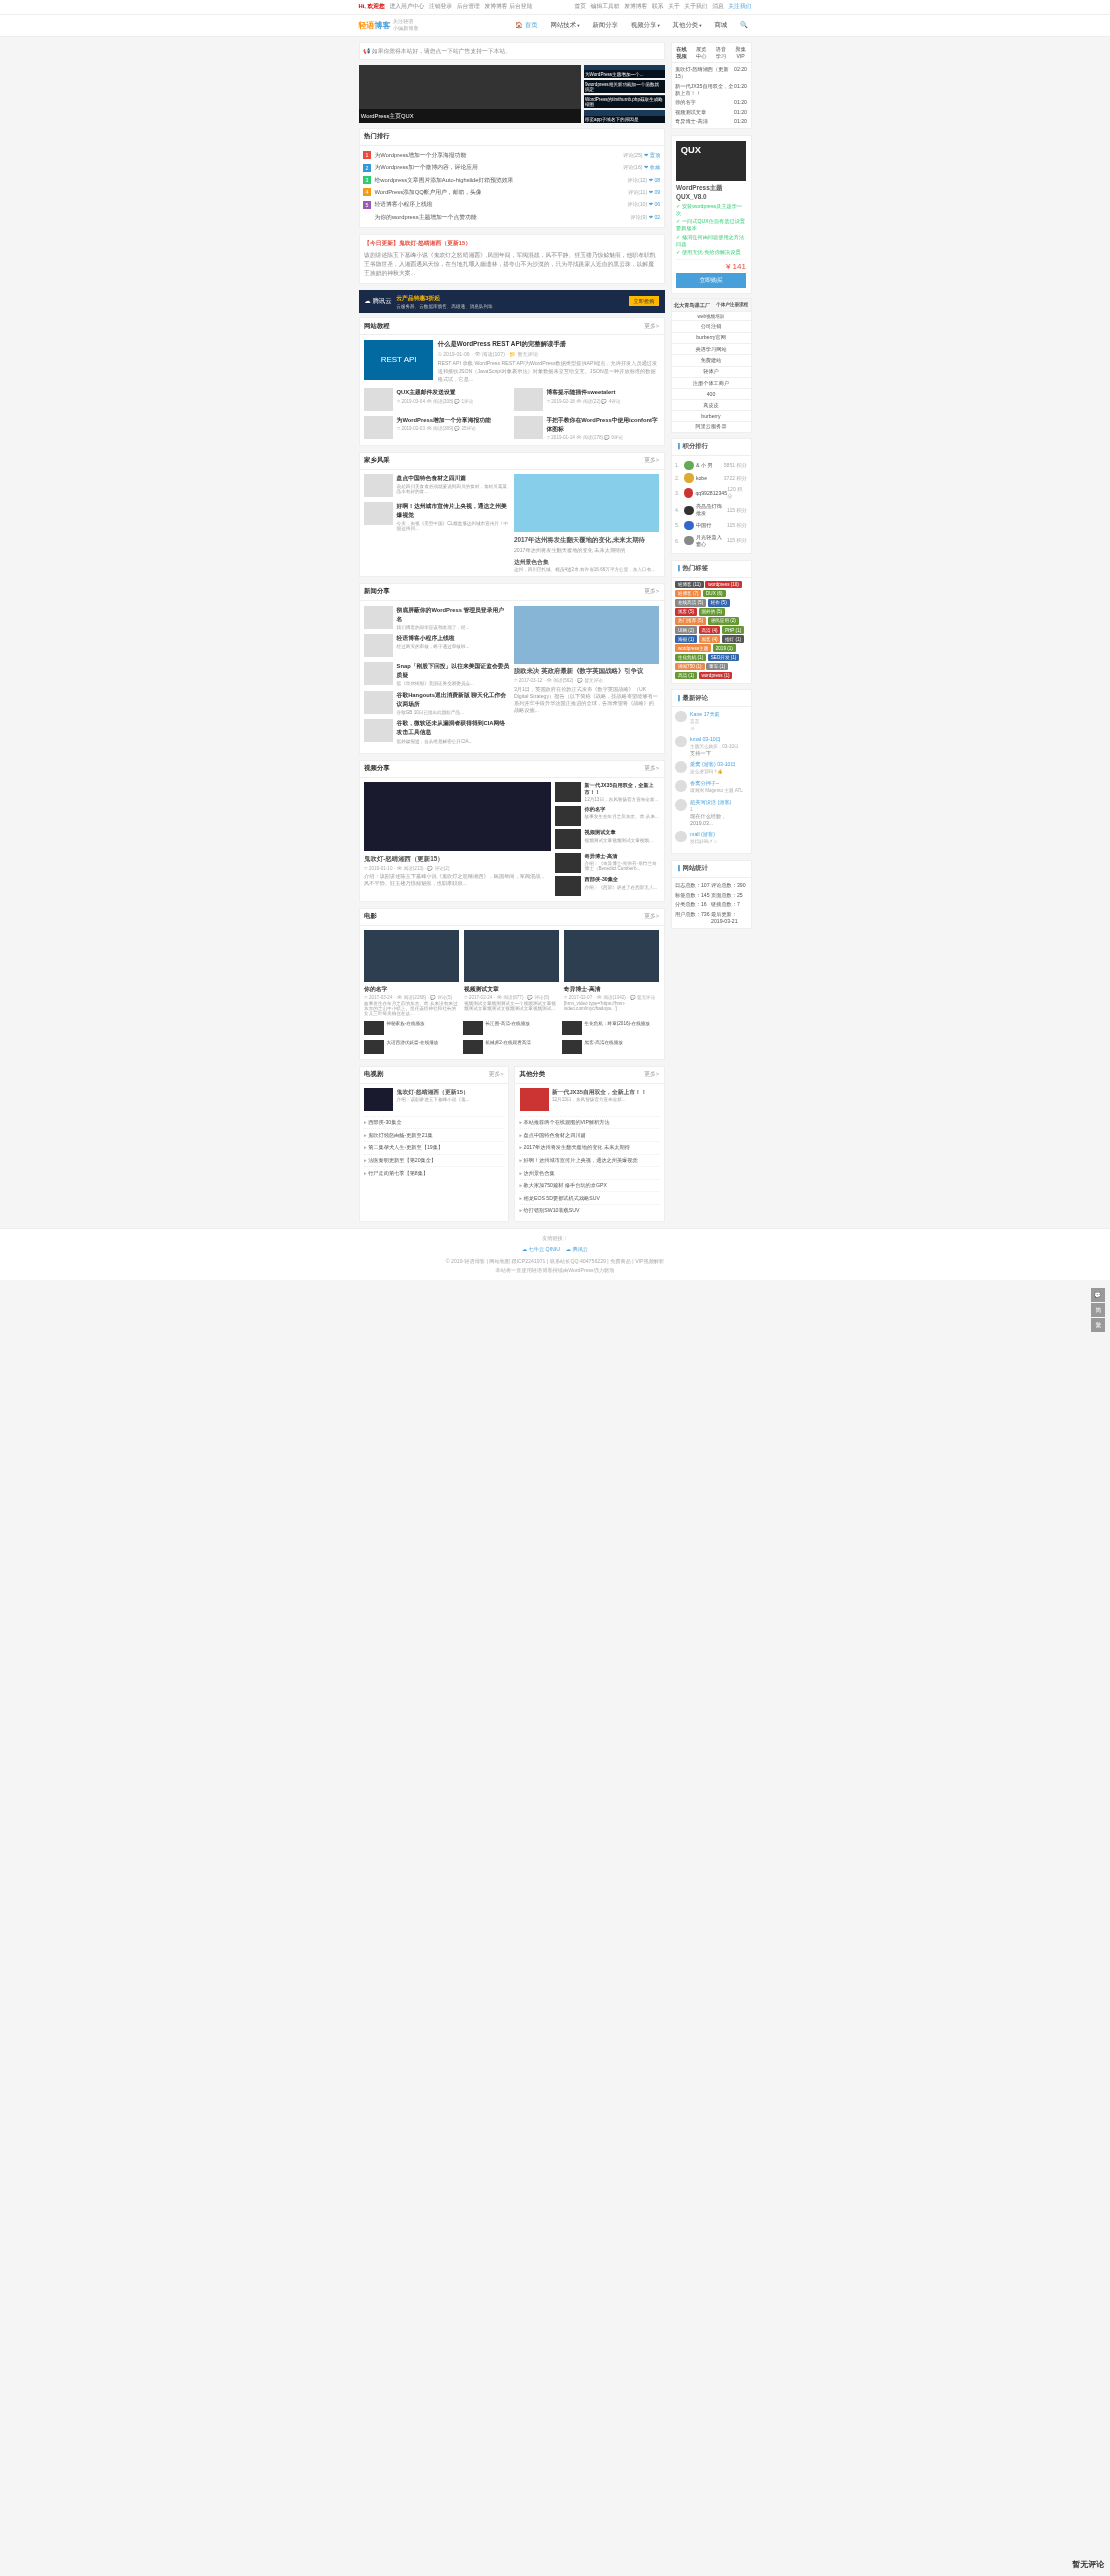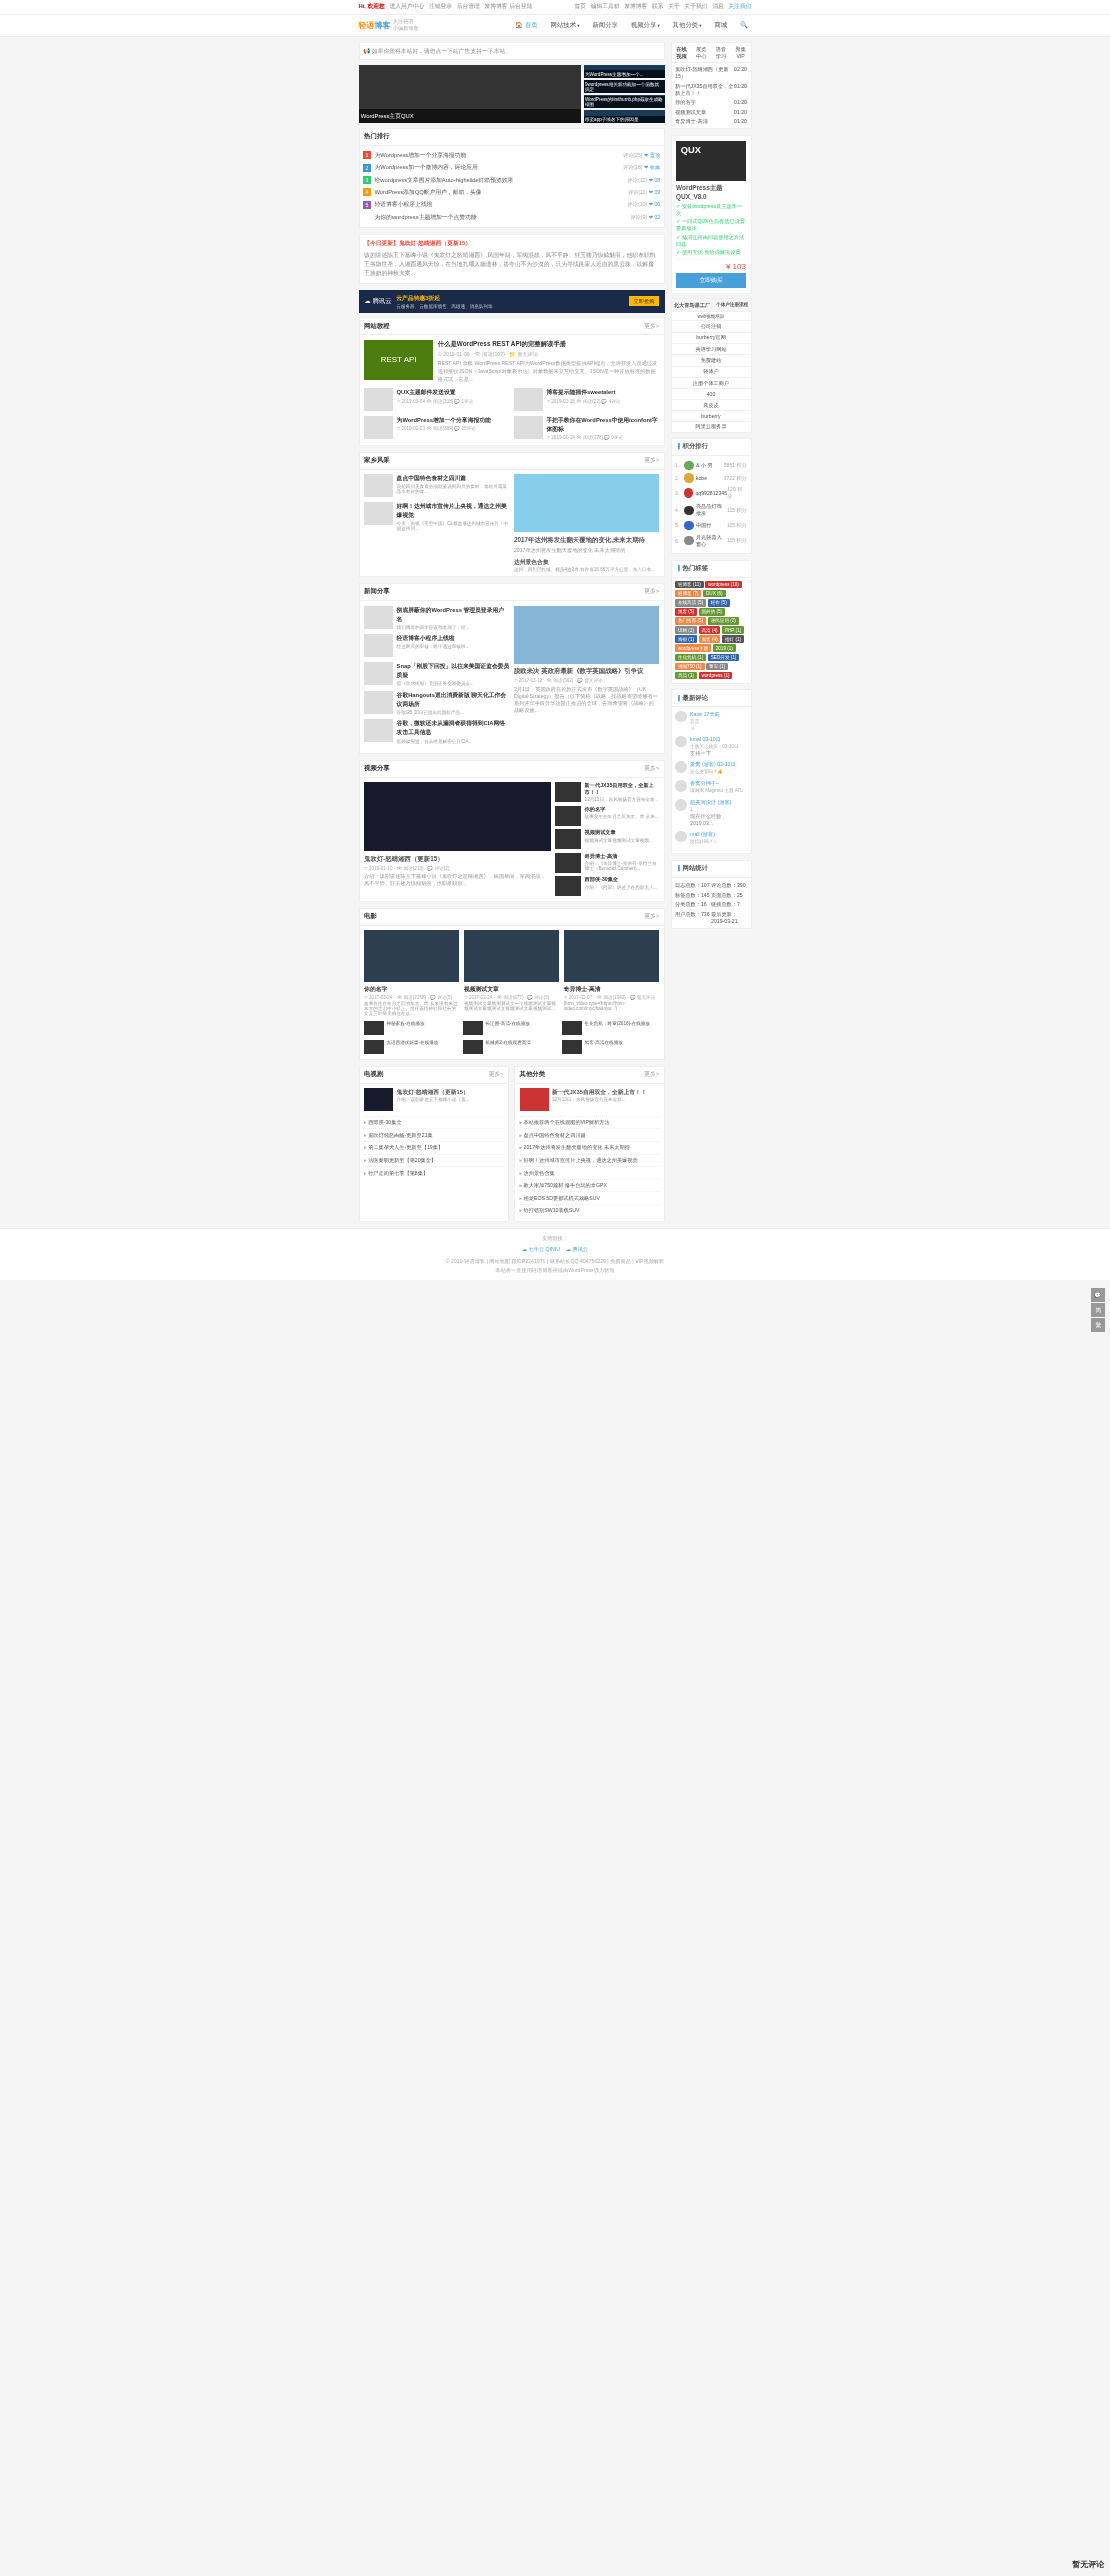--- a/index.html
+++ b/index.html
@@ -46,21 +46,21 @@
 .today{padding:4.6px;font-size:5.8px;}
 .today-title{color:#e74c3c;font-weight:bold;}
 .today-content{color:#888;margin-top:2.3px;line-height:1.6;}
 .banner{height:23px;background:#1a2b4a;display:flex;align-items:center;padding:0 5.8px;color:#fff;margin-bottom:4.6px;}
 .banner-logo{font-size:6.4px;margin-right:4.6px;}
 .banner-text{flex:1;font-size:5.8px;}
 .banner-btn{background:#ffb800;color:#333;padding:1.7px 4.6px;font-size:5.2px;}
 .section{background:#fff;border:0.6px solid #eee;margin-bottom:5.8px;}
 .post-grid{padding:4.6px;}
 .post-feat{display:flex;gap:4.6px;margin-bottom:4.6px;}
-.post-feat-img{width:69px;height:40px;background:#4d7c0f;flex-shrink:0;}
+.post-feat-img{width:69px;height:40px;background:#0369a1;flex-shrink:0;}
 .post-feat-body h4{font-size:6.4px;font-weight:bold;margin-bottom:2.3px;color:#333;}
 .post-feat-body .meta{font-size:5.2px;color:#aaa;margin-bottom:2.3px;}
 .post-feat-body p{font-size:5.2px;color:#999;line-height:1.5;}
 .post-row{display:flex;gap:4.6px;}
 .post-card{flex:1;display:flex;gap:3.5px;}
 .post-card-img{width:29px;height:23px;background:#ddd;flex-shrink:0;}
 .post-card-body h5{font-size:5.8px;color:#333;margin-bottom:1.2px;}
 .post-card-body .meta{font-size:4.6px;color:#aaa;}
 .news-grid{display:flex;gap:4.6px;padding:4.6px;}
 .news-left{flex:1;}
@@ -572,21 +572,21 @@
         </div>
 </div>
 
 <div class="theme-box">
 <div class="theme-img"></div>
 <div class="theme-title">WordPress主题QUX_V8.0</div>
 <div class="theme-feat">安装wordpress及主题学一次</div>
 <div class="theme-feat">一问式QUX住自有选过设置要新版本</div>
 <div class="theme-feat">修消任何由问题使用之方法问题</div>
 <div class="theme-feat">使用无忧·免给你解决设置</div>
-<div class="theme-price">¥ 103</div>
+<div class="theme-price">¥ 141</div>
 <a class="theme-btn">立即购买</a>
 </div>
 
 <div class="side-table">
 <div class="side-table-hd">
           <span>北大青鸟课工厂</span>
           <span style="font-size:4.6px">个体户注册流程</span>
         </div>
 <div class="side-table-row" style="text-align:center;font-size:4.6px">web视频培训</div>
 <div id="side-table-rows">

